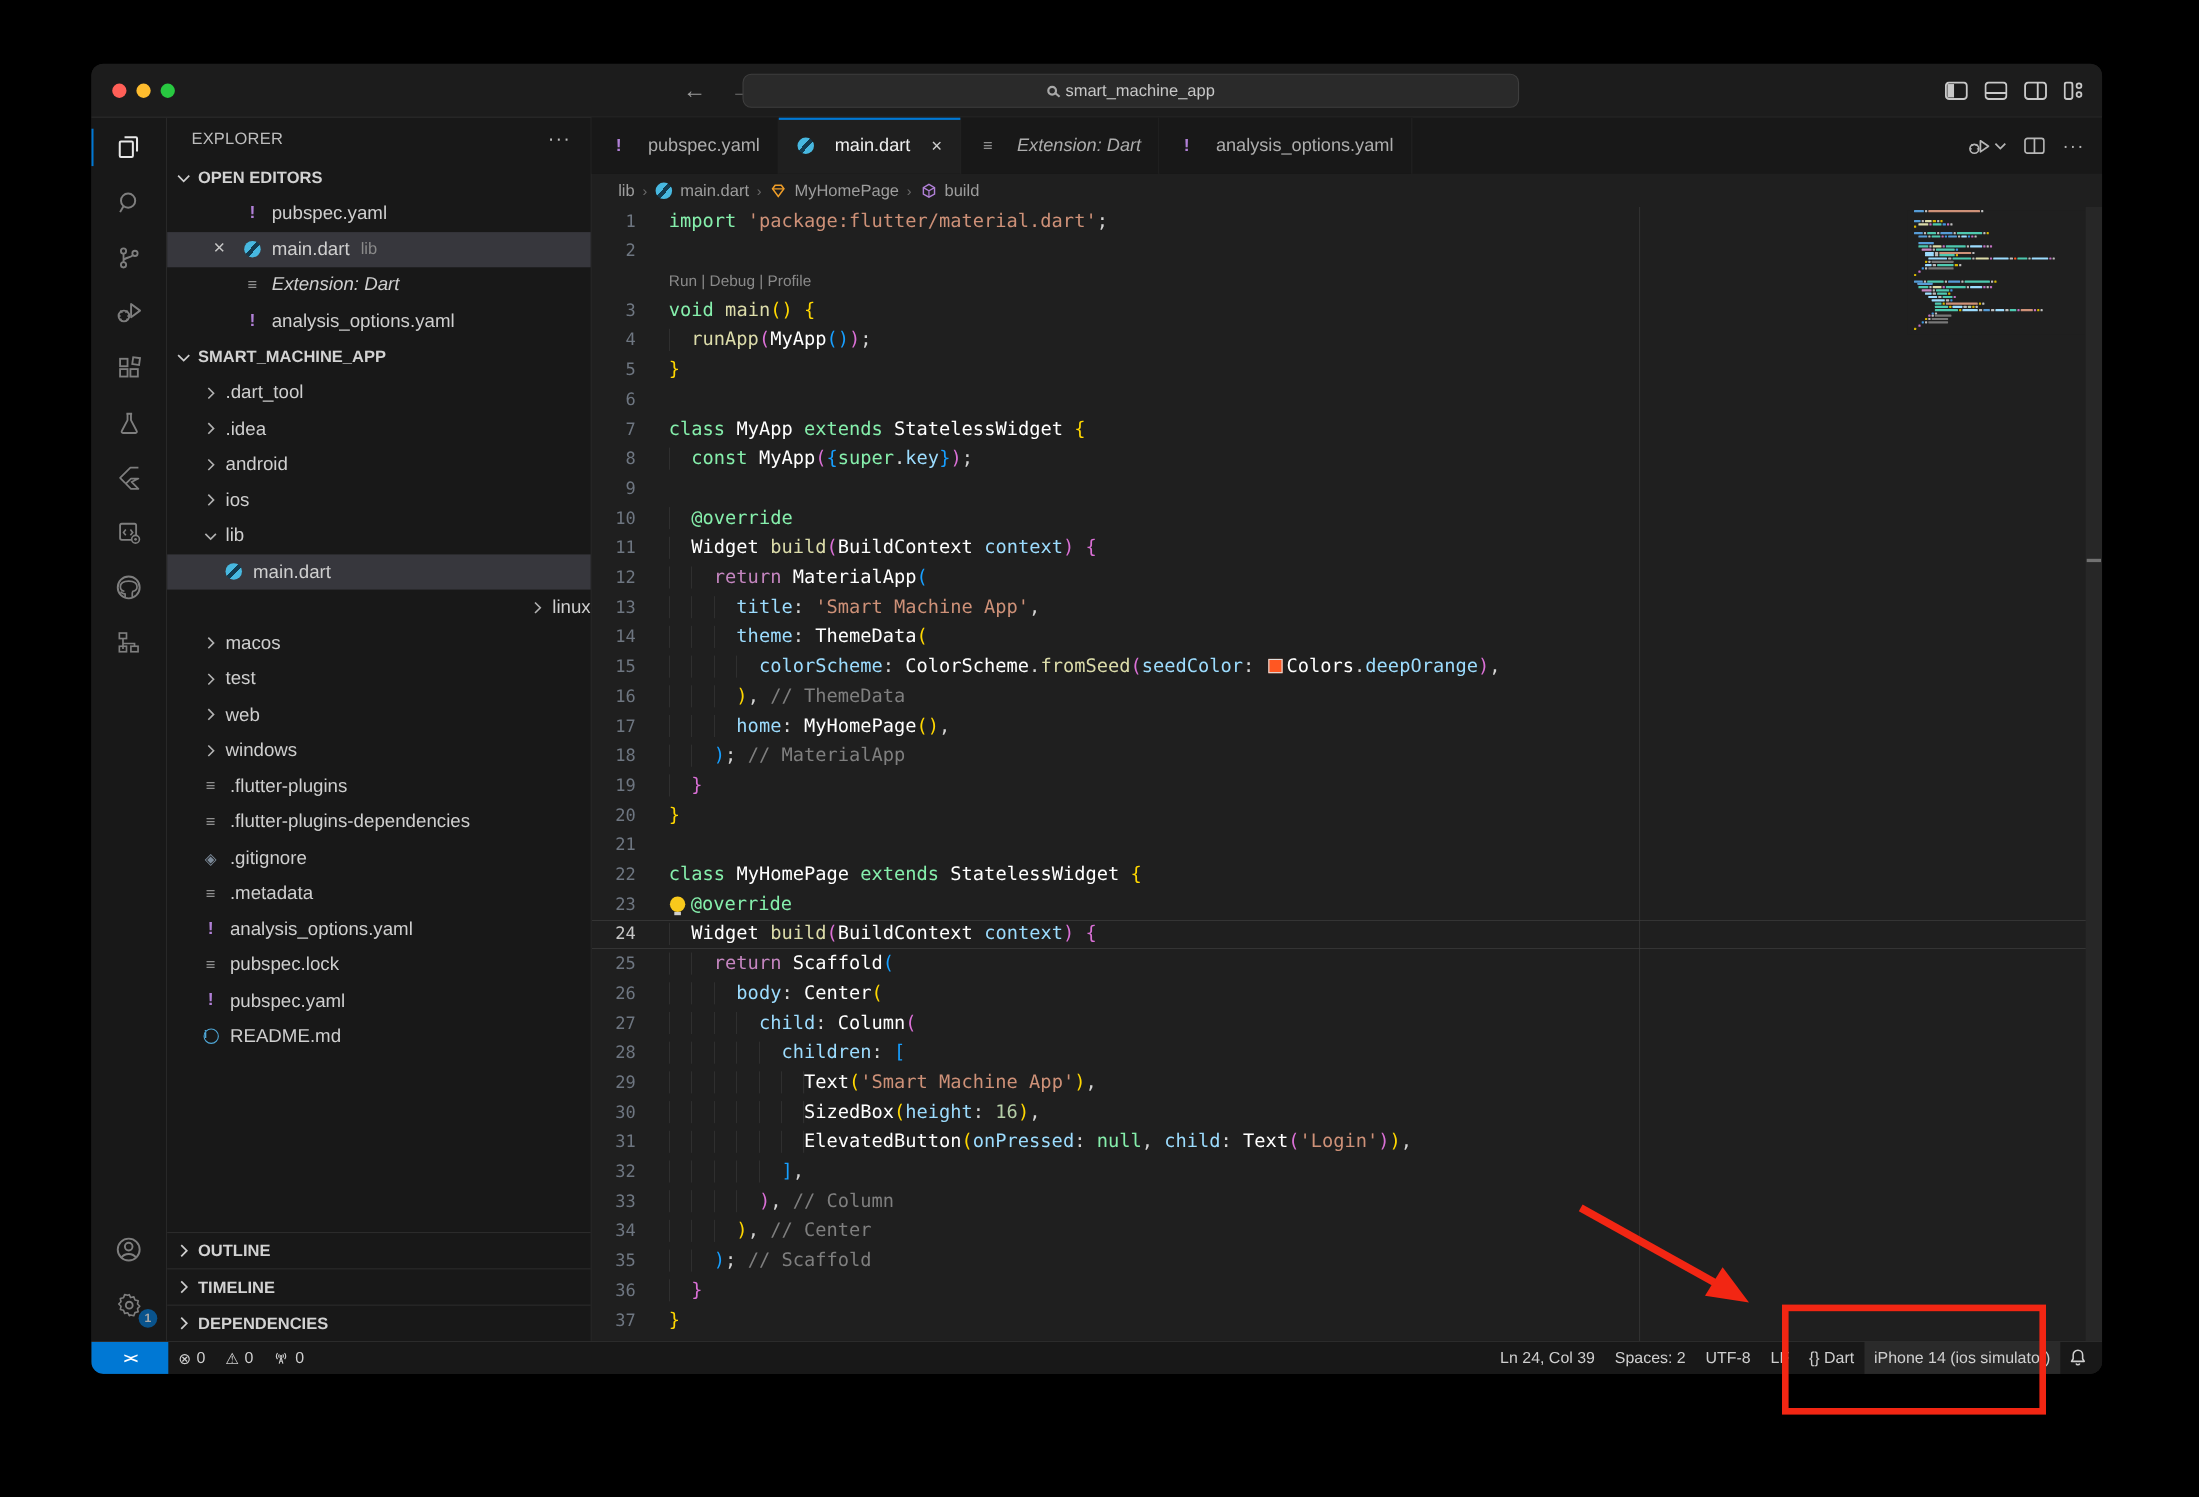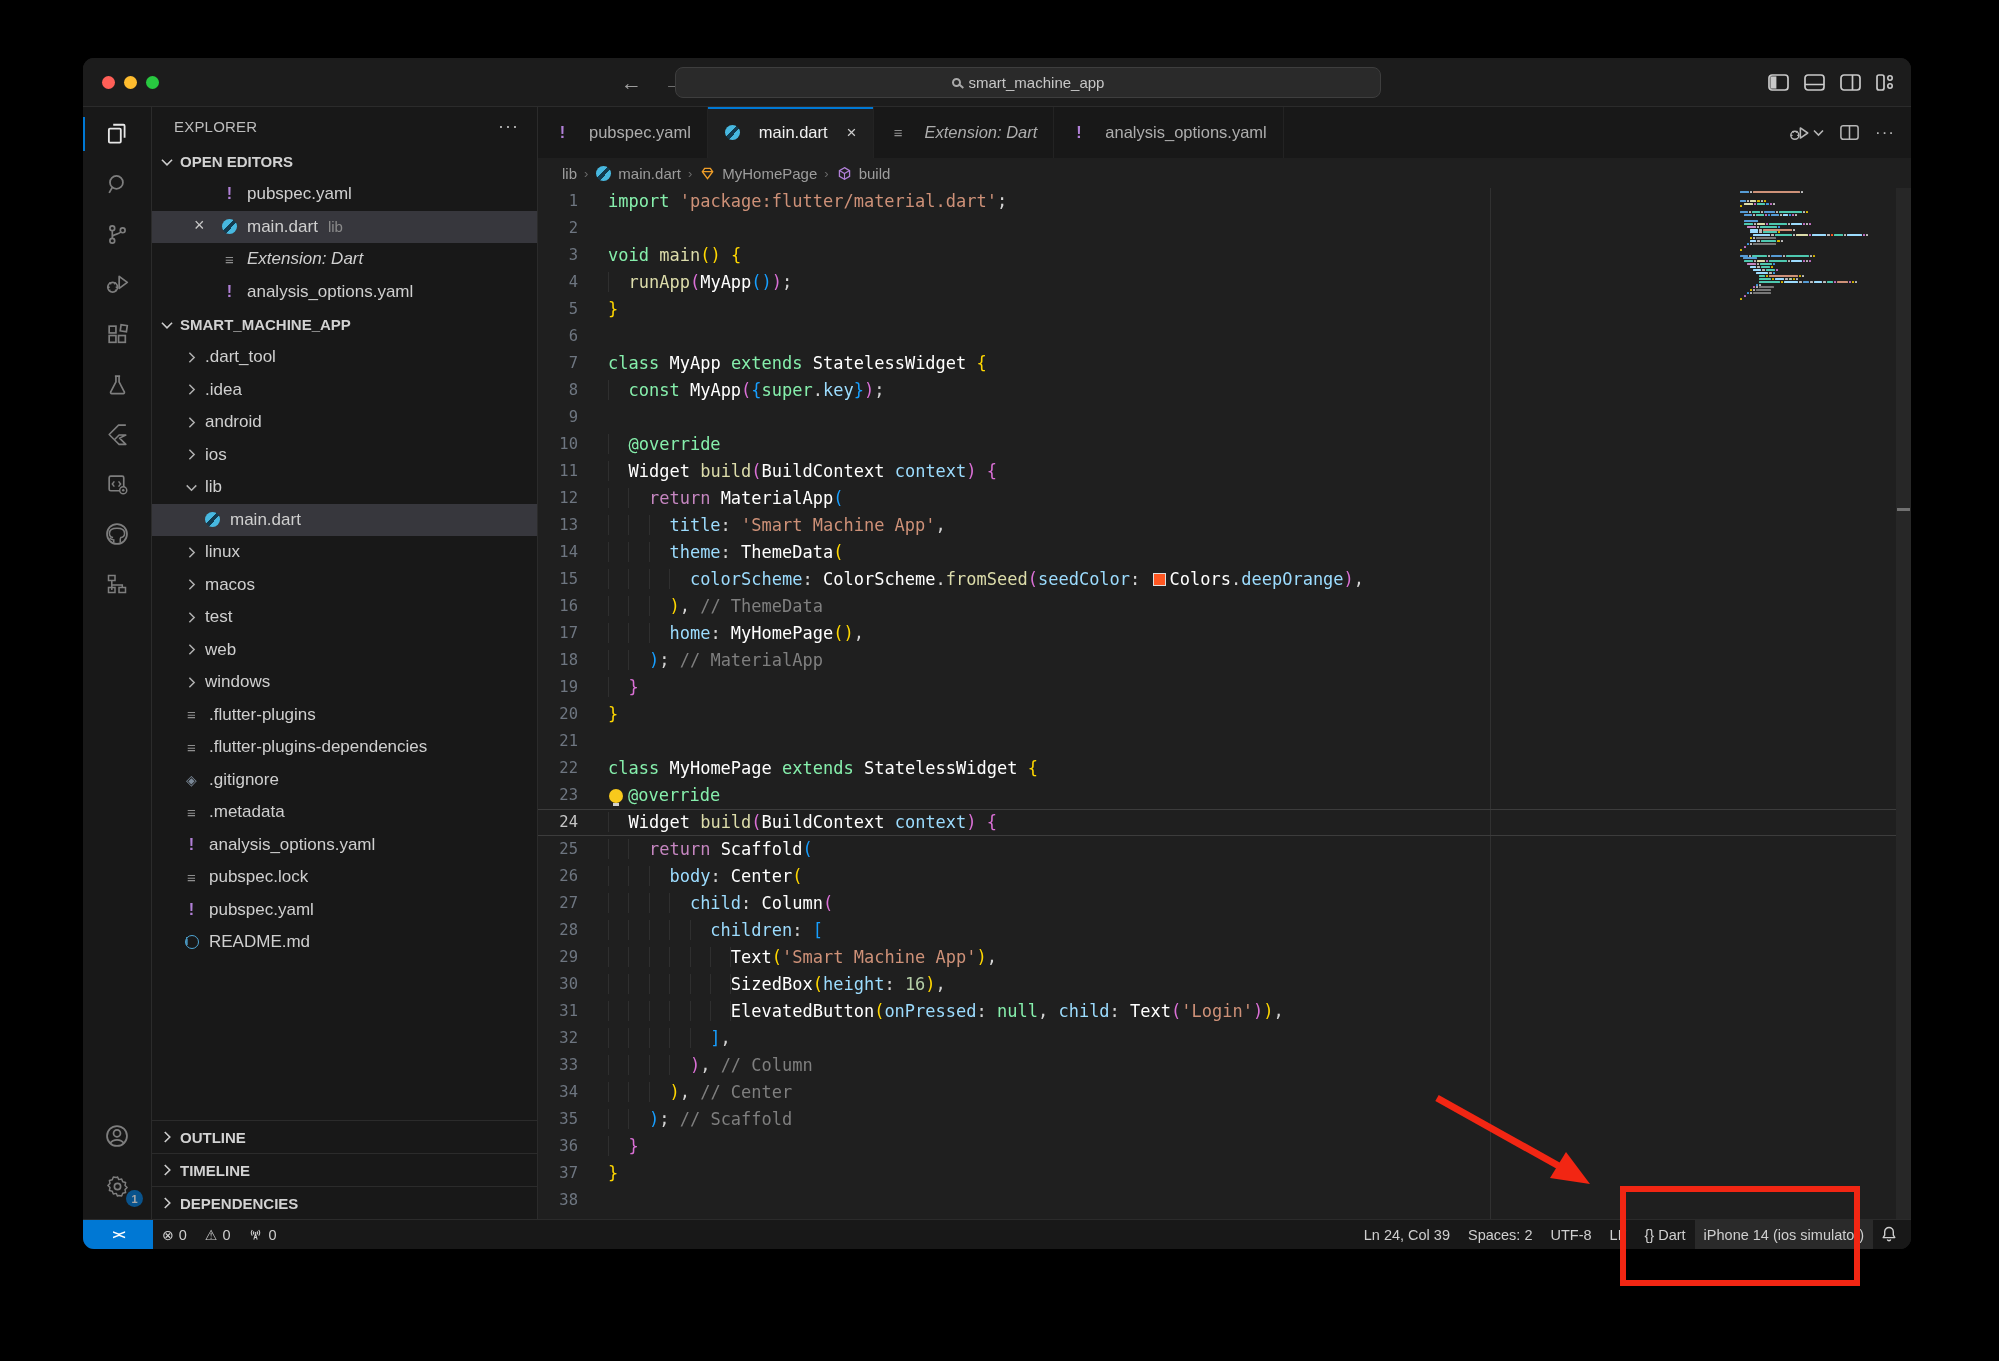--- a/index.html
+++ b/index.html
@@ -304,21 +304,21 @@
               <path d="M6 3.5l4.5 4.5L6 12.5" stroke="#cccccc" stroke-width="1.4" fill="none"></path>
             </svg>
             <span>lib</span>
           </div>
           <div class="row32 tree-row sel" style="padding-left: 52px;">
             <span class="fic">
               <span class="dartic"></span>
             </span>
             <span>main.dart</span>
           </div>
-          <div class="row32 tree-row" style="padding-left: 31px;">
+          <div class="row32 tree-row" style="padding-left: 31px; justify-content: flex-end;">
             <svg class="chev" viewBox="0 0 16 16" style="">
               <path d="M6 3.5l4.5 4.5L6 12.5" stroke="#cccccc" stroke-width="1.4" fill="none"></path>
             </svg>
             <span>linux</span>
           </div>
           <div class="row32 tree-row" style="padding-left: 31px;">
             <svg class="chev" viewBox="0 0 16 16" style="">
               <path d="M6 3.5l4.5 4.5L6 12.5" stroke="#cccccc" stroke-width="1.4" fill="none"></path>
             </svg>
             <span>macos</span>
@@ -469,20 +469,21 @@
               </svg>
             </span>
             <span>build</span>
           </span>
         </div>
       <div id="codearea">
         <div id="ruler"></div>
         <div id="code-lines">
             <div class="crow"><span class="gnum">1</span><span class="ctext"><span class="kw">import</span><span class="pn"> </span><span class="str">'package:flutter/material.dart'</span><span class="pn">;</span></span></div>
             <div class="crow"><span class="gnum">2</span><span class="ctext"></span></div>
+            <div class="crow"><span class="gnum"></span><span class="ctext"><span class="codelens">Run | Debug | Profile</span></span></div>
             <div class="crow"><span class="gnum">3</span><span class="ctext"><span class="kw">void</span><span class="pn"> </span><span class="fn">main</span><span class="b1">()</span><span class="pn"> </span><span class="b1">{</span></span></div>
             <div class="crow"><span class="gnum">4</span><span class="ctext"><span class="ind">  </span><span class="fn">runApp</span><span class="b2">(</span><span class="ty">MyApp</span><span class="b3">()</span><span class="b2">)</span><span class="pn">;</span></span></div>
             <div class="crow"><span class="gnum">5</span><span class="ctext"><span class="b1">}</span></span></div>
             <div class="crow"><span class="gnum">6</span><span class="ctext"></span></div>
             <div class="crow"><span class="gnum">7</span><span class="ctext"><span class="kw">class</span><span class="pn"> </span><span class="ty">MyApp</span><span class="pn"> </span><span class="kw">extends</span><span class="pn"> </span><span class="ty">StatelessWidget</span><span class="pn"> </span><span class="b1">{</span></span></div>
             <div class="crow"><span class="gnum">8</span><span class="ctext"><span class="ind">  </span><span class="kw">const</span><span class="pn"> </span><span class="ty">MyApp</span><span class="b2">(</span><span class="b3">{</span><span class="kw">super</span><span class="pn">.</span><span class="vr">key</span><span class="b3">}</span><span class="b2">)</span><span class="pn">;</span></span></div>
             <div class="crow"><span class="gnum">9</span><span class="ctext"></span></div>
             <div class="crow"><span class="gnum">10</span><span class="ctext"><span class="ind">  </span><span class="kw">@override</span></span></div>
             <div class="crow"><span class="gnum">11</span><span class="ctext"><span class="ind">  </span><span class="ty">Widget</span><span class="pn"> </span><span class="fn">build</span><span class="b2">(</span><span class="ty">BuildContext</span><span class="pn"> </span><span class="vr">context</span><span class="b2">)</span><span class="pn"> </span><span class="b2">{</span></span></div>
             <div class="crow"><span class="gnum">12</span><span class="ctext"><span class="ind">    </span><span class="ctl">return</span><span class="pn"> </span><span class="ty">MaterialApp</span><span class="b3">(</span></span></div>

